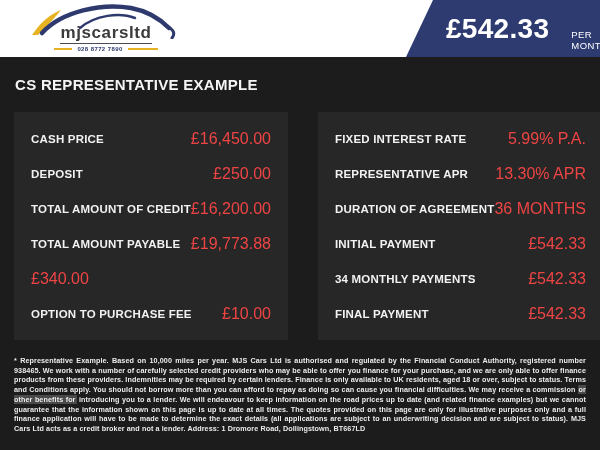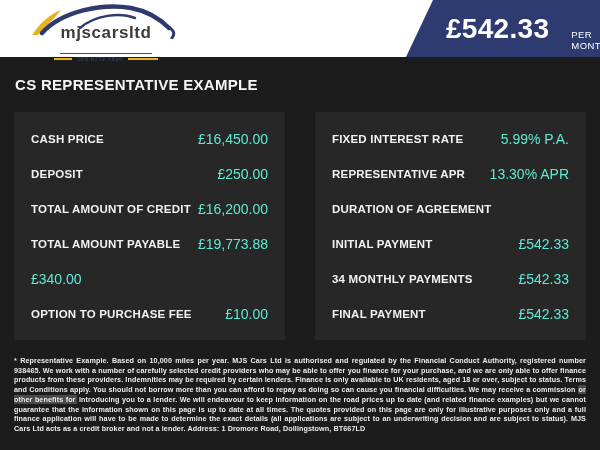--- a/index.html
+++ b/index.html
@@ -27,21 +27,21 @@
     align-items: center;
   }
   .logo svg { display: block; }
   .logo-name {
     font-size: 17px;
     font-weight: 700;
     color: #3b3b3b;
     letter-spacing: 0.6px;
     line-height: 1;
     margin-top: -15px;
-    padding-bottom: 12px;
+    padding-bottom: 2px;
     border-bottom: 1.5px solid #4a4a56;
   }
   .logo-phone-row {
     display: flex;
     align-items: center;
     gap: 5px;
     margin-top: 2px;
   }
   .gold-dash { height: 2px; background: #e8b322; }
   .gold-dash.left  { width: 18px; }
@@ -113,22 +113,22 @@
     padding: 0 17px;
   }
   .row-label {
     color: #f2f2f2;
     font-size: 11.5px;
     font-weight: 700;
     letter-spacing: 0.2px;
     white-space: nowrap;
   }
   .row-value {
-    color: #5eead4;
-    font-size: 14px;
+    color: #ef4444;
+    font-size: 16px;
     font-weight: 500;
     white-space: nowrap;
   }
 
   
   .disclaimer {
     margin: 16px 14px 14px 14px;
     font-size: 7.2px;
     line-height: 9.7px;
     font-weight: 600;
@@ -207,20 +207,21 @@
     <div class="row">
       <span class="row-label">FIXED INTEREST RATE</span>
       <span class="row-value">5.99% P.A.</span>
     </div>
     <div class="row">
       <span class="row-label">REPRESENTATIVE APR</span>
       <span class="row-value">13.30% APR</span>
     </div>
     <div class="row">
       <span class="row-label">DURATION OF AGREEMENT</span>
+      <span class="row-value">36 MONTHS</span>
     </div>
     <div class="row">
       <span class="row-label">INITIAL PAYMENT</span>
       <span class="row-value">£542.33</span>
     </div>
     <div class="row">
       <span class="row-label">34 MONTHLY PAYMENTS</span>
       <span class="row-value">£542.33</span>
     </div>
     <div class="row">

